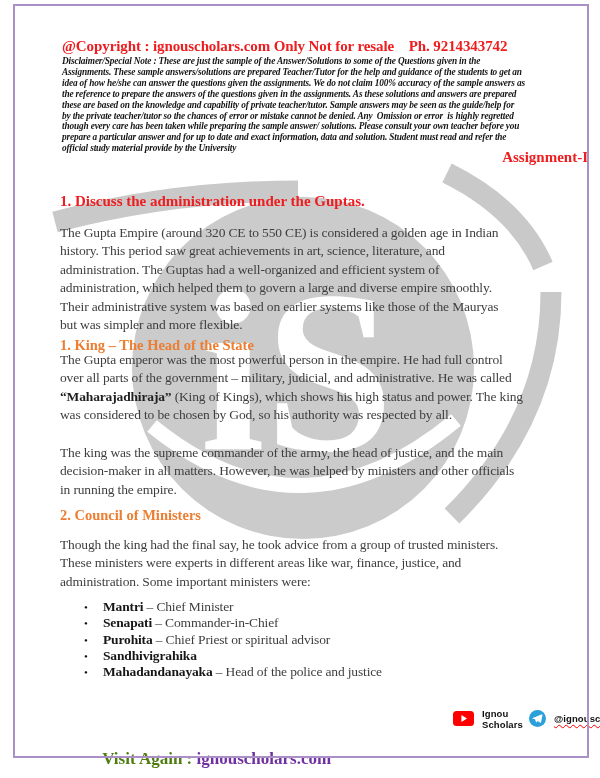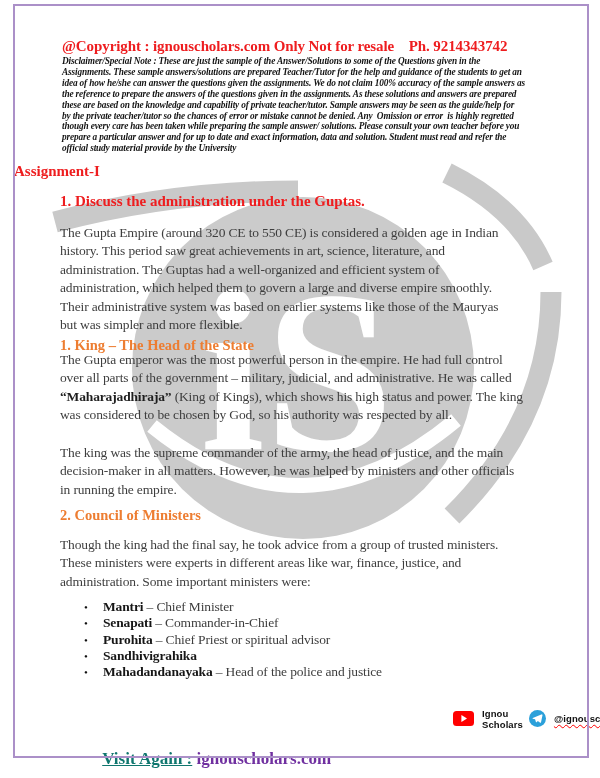--- a/index.html
+++ b/index.html
@@ -16,40 +16,40 @@
   .layer{position:absolute;z-index:1;}
 
   .copyright{
     left:62px;top:19px;color:#ee1d1f;font-weight:bold;font-size:15px;
     white-space:pre;letter-spacing:-0.1px;margin-top:19px;
   }
   .disclaimer{left:62px;top:56px;color:#141414;font-weight:bold;font-style:italic;}
   .disclaimer .dl{font-size:9.3px;line-height:10.9px;white-space:pre;letter-spacing:-0.15px;}
 
   .assignment-title{
-    left:14px;top:163px;width:574px;text-align:left;color:#ee1d1f;
+    left:14px;top:149px;width:574px;text-align:right;color:#ee1d1f;
     font-weight:bold;font-size:15px;
   }
   .question-heading{left:60px;top:193px;color:#ee1d1f;font-weight:bold;font-size:15px;white-space:pre;}
 
   .para{left:60px;color:#3e3e3e;}
   .para .ln{font-size:13.5px;line-height:18.4px;white-space:pre;letter-spacing:-0.15px;}
   .para b{color:#1e1e1e;}
   .p1{top:224px;} .p2{top:351px;} .p3{top:444px;} .p4{top:536px;}
 
   .section-heading{color:#ed7d31;font-weight:bold;font-size:14.5px;white-space:pre;left:60px;}
   .s1{top:337px;} .s2{top:507px;}
 
   .bullets{left:84px;top:599px;color:#3e3e3e;}
   .bullet-item{display:flex;font-size:13.5px;line-height:16.3px;white-space:pre;letter-spacing:-0.15px;}
   .bullet-item .marker{width:19px;color:#111;font-size:11px;}
   .bullet-item b{color:#161616;}
 
   .footer-visit{left:94px;top:729px;font-weight:bold;font-size:17px;white-space:pre;}
-  .footer-visit .vl{color:#0f766e;text-decoration:underline;}
+  .footer-visit .vl{color:#4d7c0f;}
   .footer-visit .vs{color:#7030a0;}
 
   .social{left:453px;top:710px;display:flex;flex-direction:row;gap:6px;
     font-family:"Liberation Sans", sans-serif;}
   .social-row{display:flex;align-items:center;gap:8px;height:17px;}
   .social-label{font-size:9.5px;font-weight:bold;color:#111;letter-spacing:0.1px;}
   .squiggle{
     text-decoration-line:underline;text-decoration-style:wavy;
     text-decoration-color:#f00;text-decoration-thickness:1px;text-underline-offset:2px;
   }

